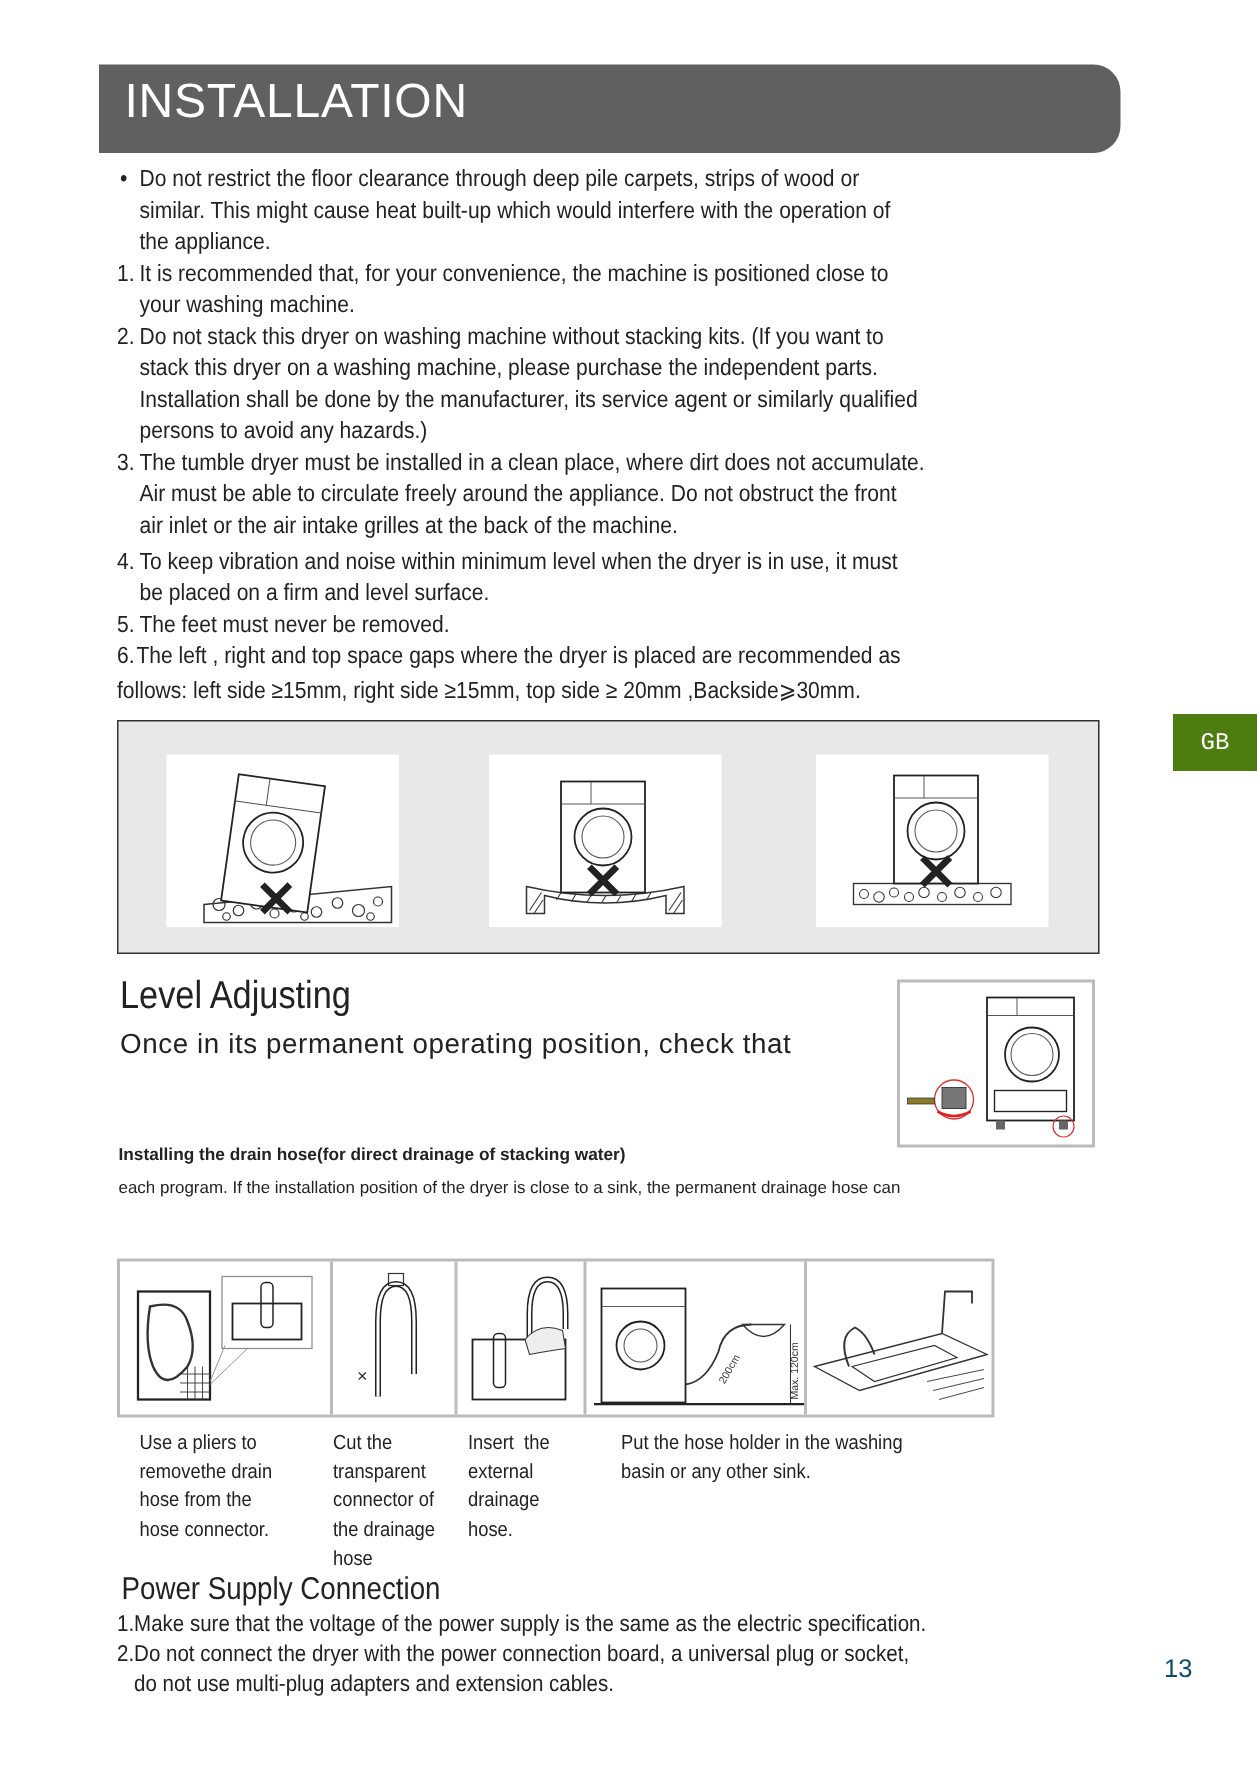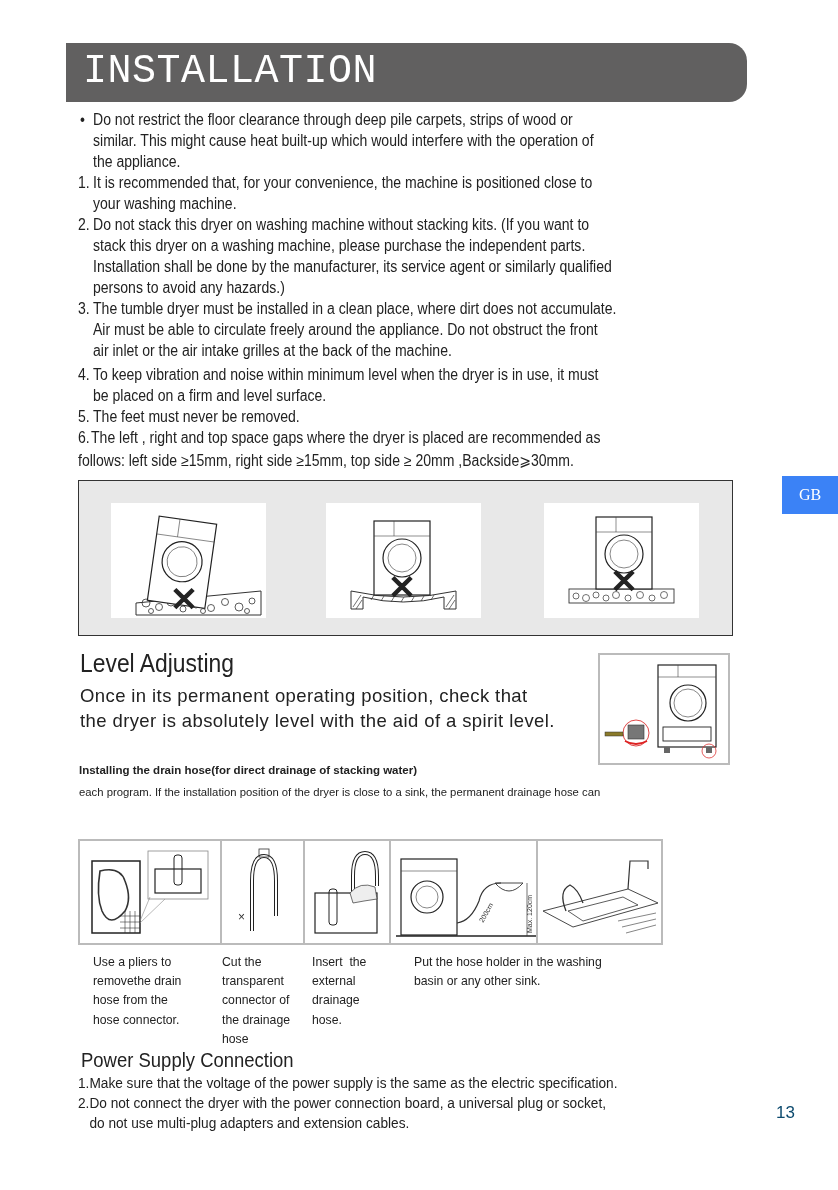--- a/index.html
+++ b/index.html
@@ -1,25 +1,25 @@
 <!DOCTYPE html>
 <html><head>
 <meta charset="utf-8">
 <style>
   html, body { margin:0; padding:0; background:#fff; }
   body { width:838px; height:1190px; position:relative; overflow:hidden;
          font-family:"DejaVu Sans Condensed","Liberation Sans Narrow","Liberation Sans",sans-serif; color:#222; }
   .header-bar { position:absolute; left:66px; top:43px; width:681px; height:59px; background:#616060;
                 border-radius:0 18px 18px 0; }
-  .header-title { position:absolute; left:17px; top:6px; font-family:Liberation Mono, monospace; font-size:40px;
+  .header-title { position:absolute; left:17px; top:6px; font-family:Liberation Sans, sans-serif; font-size:32px;
                   color:#fff; letter-spacing:0.5px; }
   .txt { position:absolute; font-family:"Liberation Sans",sans-serif; font-size:15.6px; line-height:20.7px; color:#222;
          transform-origin:left top; transform:scaleX(0.9); white-space:nowrap; }
-  .gb-tab { position:absolute; left:782px; top:476px; width:56px; height:38px; background:#3b82f6; color:#fff;
-            font-family:Liberation Serif, serif; font-size:16px; display:flex; align-items:center; justify-content:center; }
+  .gb-tab { position:absolute; left:782px; top:476px; width:56px; height:38px; background:#4d7c0f; color:#fff;
+            font-family:Liberation Mono, monospace; font-size:16px; display:flex; align-items:center; justify-content:center; }
   .warn-panel { position:absolute; left:78px; top:480px; width:655px; height:156px; background:#e8e8e8; border:1.5px solid #333; box-sizing:border-box; }
   .warn-img { position:absolute; background:#fff; width:155px; height:115px; top:22px; }
   .h2 { position:absolute; font-family:"Liberation Sans",sans-serif; color:#222; transform-origin:left top; transform:scaleX(0.88); white-space:nowrap; }
   .level-text { position:absolute; left:80px; top:684px; font-family:"Liberation Sans",sans-serif; font-size:18.5px; line-height:24.5px;
                 color:#222; white-space:nowrap; letter-spacing:0.4px; }
   .level-img { position:absolute; left:598px; top:653px; width:132px; height:112px; border:2px solid #bbb; box-sizing:border-box; background:#fff; }
   .drain-title { position:absolute; left:79px; top:764px; font-family:"Liberation Sans",sans-serif; font-weight:bold; font-size:11.5px; color:#222; }
   .drain-body { position:absolute; left:79px; top:783px; font-family:"Liberation Sans",sans-serif; font-size:11.3px; line-height:19.5px; color:#222; white-space:nowrap; }
   .steps { position:absolute; left:78px; top:839px; width:585px; height:106px; border:2px solid #bbb; box-sizing:border-box; display:flex; background:#fff; }
   .step-cell { border-right:2px solid #bbb; height:100%; box-sizing:border-box; position:relative; }
@@ -145,21 +145,20 @@
       <circle cx="80" cy="51" r="19" fill="none" stroke="#222" stroke-width="1.2"></circle>
       <circle cx="80" cy="51" r="14" fill="none" stroke="#555" stroke-width="0.7"></circle>
       <text x="80" y="90" font-family="Liberation Sans, sans-serif" font-size="34" font-weight="bold" text-anchor="middle" fill="#222">✕</text>
     </svg>
   </div>
 </div>
 
 <div class="h2" style="left:80px;top:648px;font-size:26px">Level Adjusting</div>
 <div class="level-text">
   <div>Once in its permanent operating position, check that</div>
-  <div>the dryer is absolutely level with the aid of a spirit level.</div>
 </div>
 <div class="level-img">
   <svg width="128" height="108" viewBox="0 0 128 108">
     <rect x="58" y="10" width="58" height="82" fill="#fff" stroke="#222" stroke-width="1.2"></rect>
     <line x1="58" y1="22" x2="116" y2="22" stroke="#444" stroke-width="0.6"></line>
     <line x1="78" y1="10" x2="78" y2="22" stroke="#444" stroke-width="0.6"></line>
     <circle cx="88" cy="48" r="18" fill="none" stroke="#222" stroke-width="1.2"></circle>
     <circle cx="88" cy="48" r="14" fill="none" stroke="#555" stroke-width="0.7"></circle>
     <rect x="63" y="72" width="48" height="14" fill="none" stroke="#222" stroke-width="0.9"></rect>
     <rect x="64" y="92" width="6" height="6" fill="#666"></rect>

